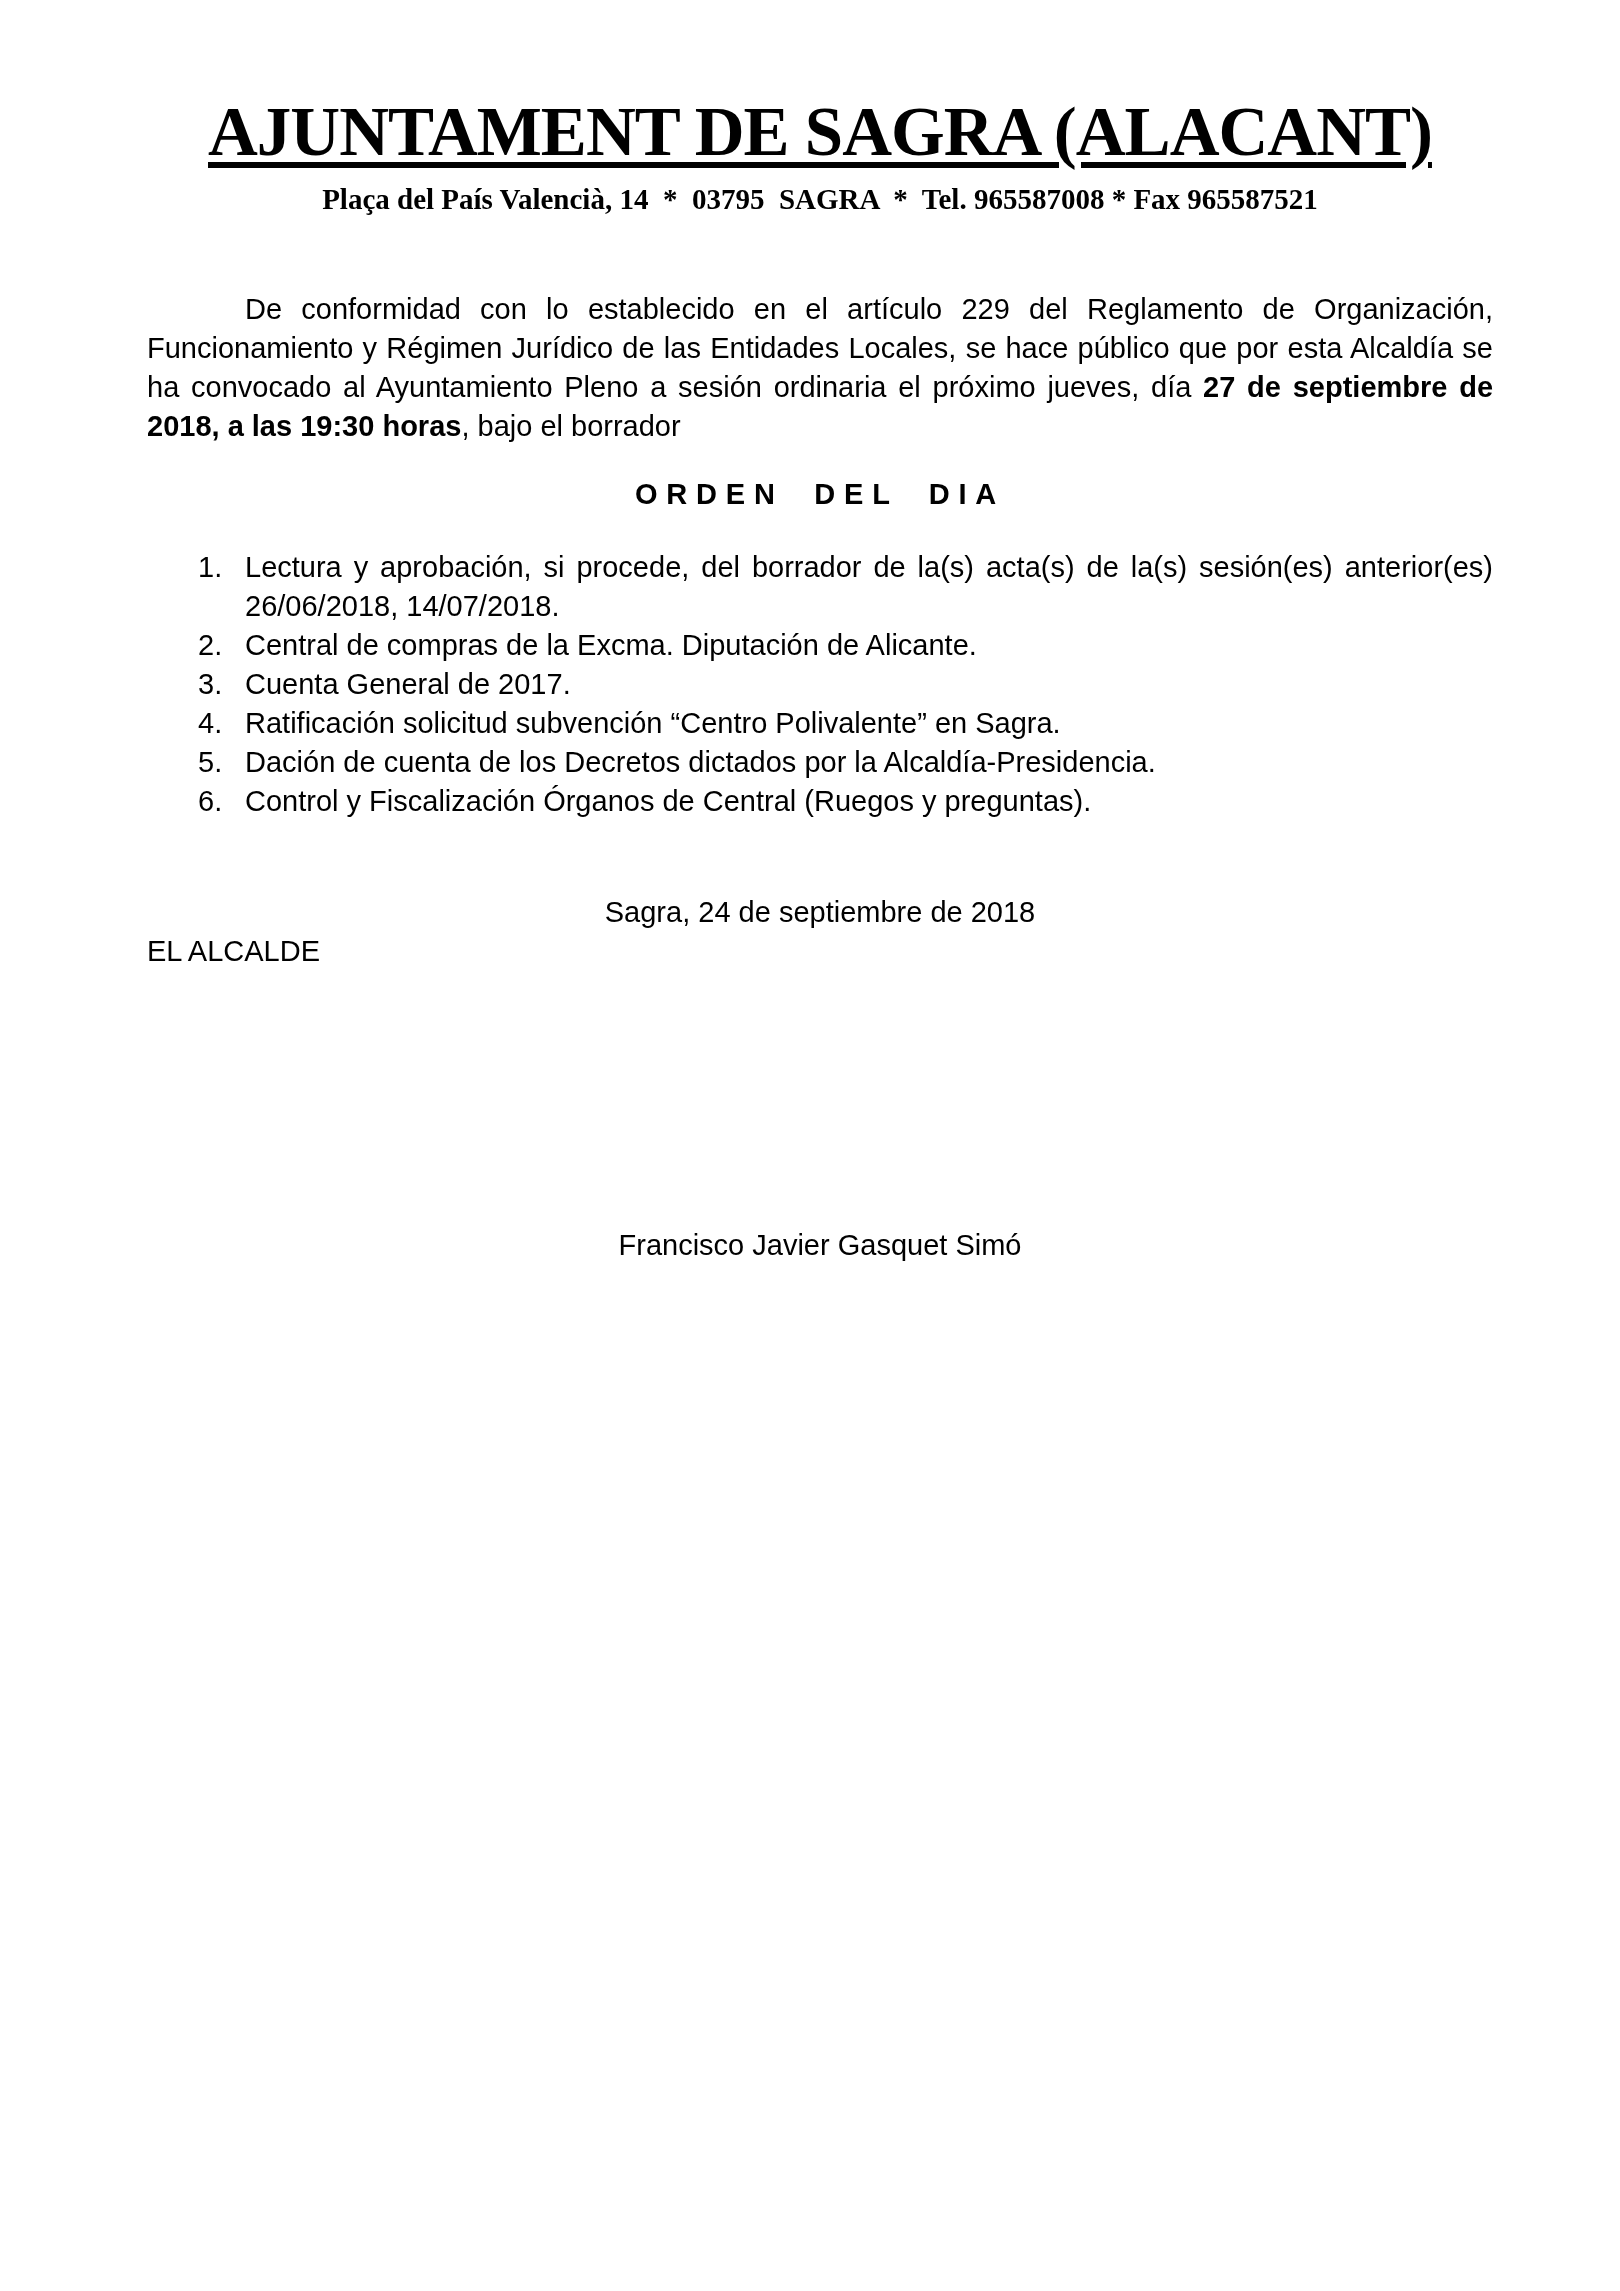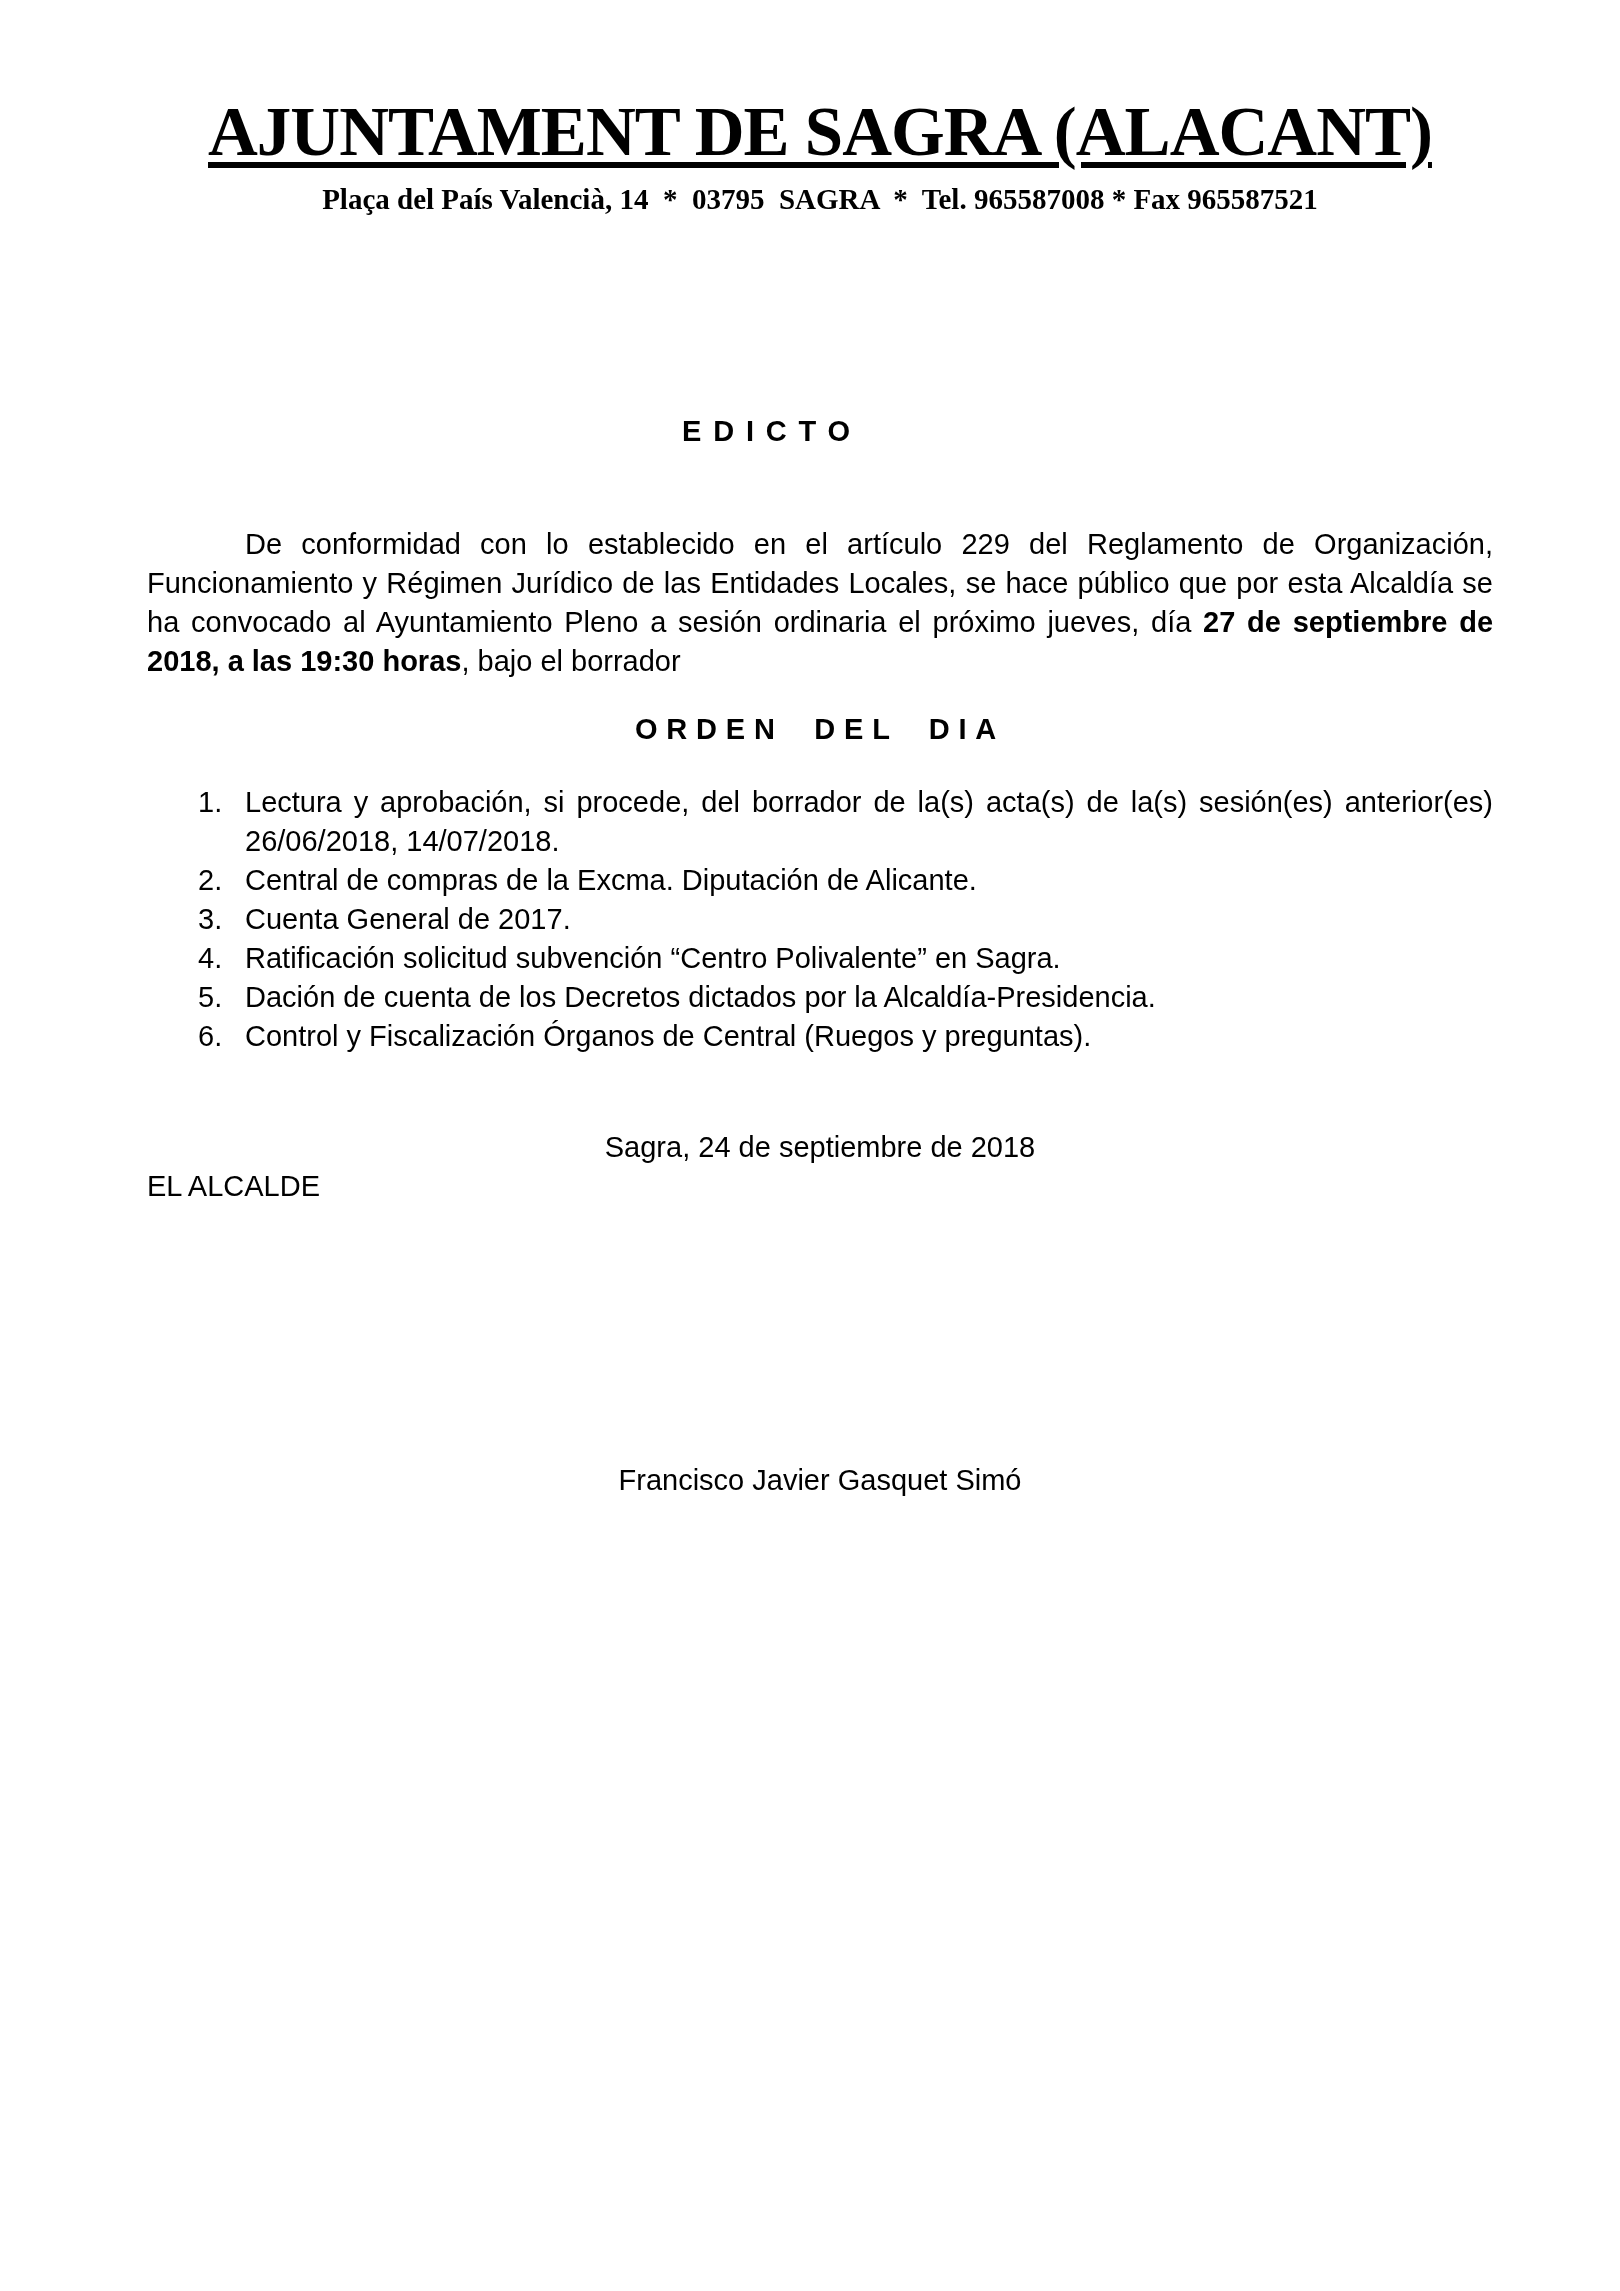--- a/index.html
+++ b/index.html
@@ -111,21 +111,20 @@
 
 <div class="page">
 
   <header>
     <h1 class="org-title">AJUNTAMENT DE SAGRA (ALACANT)</h1>
     <div class="org-address">Plaça del País Valencià, 14  *  03795  SAGRA  *  Tel. 965587008 * Fax 965587521</div>
   </header>
 
   <main>
 
-    <div class="edicto-heading">EDICTO</div>
 
     <p class="intro"><span>De conformidad con lo establecido en el artículo 229 del Reglamento de Organización, Funcionamiento y Régimen Jurídico de las Entidades Locales, se hace público que por esta Alcaldía se ha convocado al Ayuntamiento Pleno a sesión ordinaria el próximo jueves, día </span><strong>27 de septiembre de 2018, a las 19:30 horas</strong><span>, bajo el borrador</span></p>
 
     <div class="orden-heading">ORDEN DEL DIA</div>
 
     <div class="agenda">
 
       <div class="agenda-item">
         <span class="num">1.</span>
         <span class="item-text">Lectura y aprobación, si procede, del borrador de la(s) acta(s) de la(s) sesión(es) anterior(es) 26/06/2018, 14/07/2018.</span>

